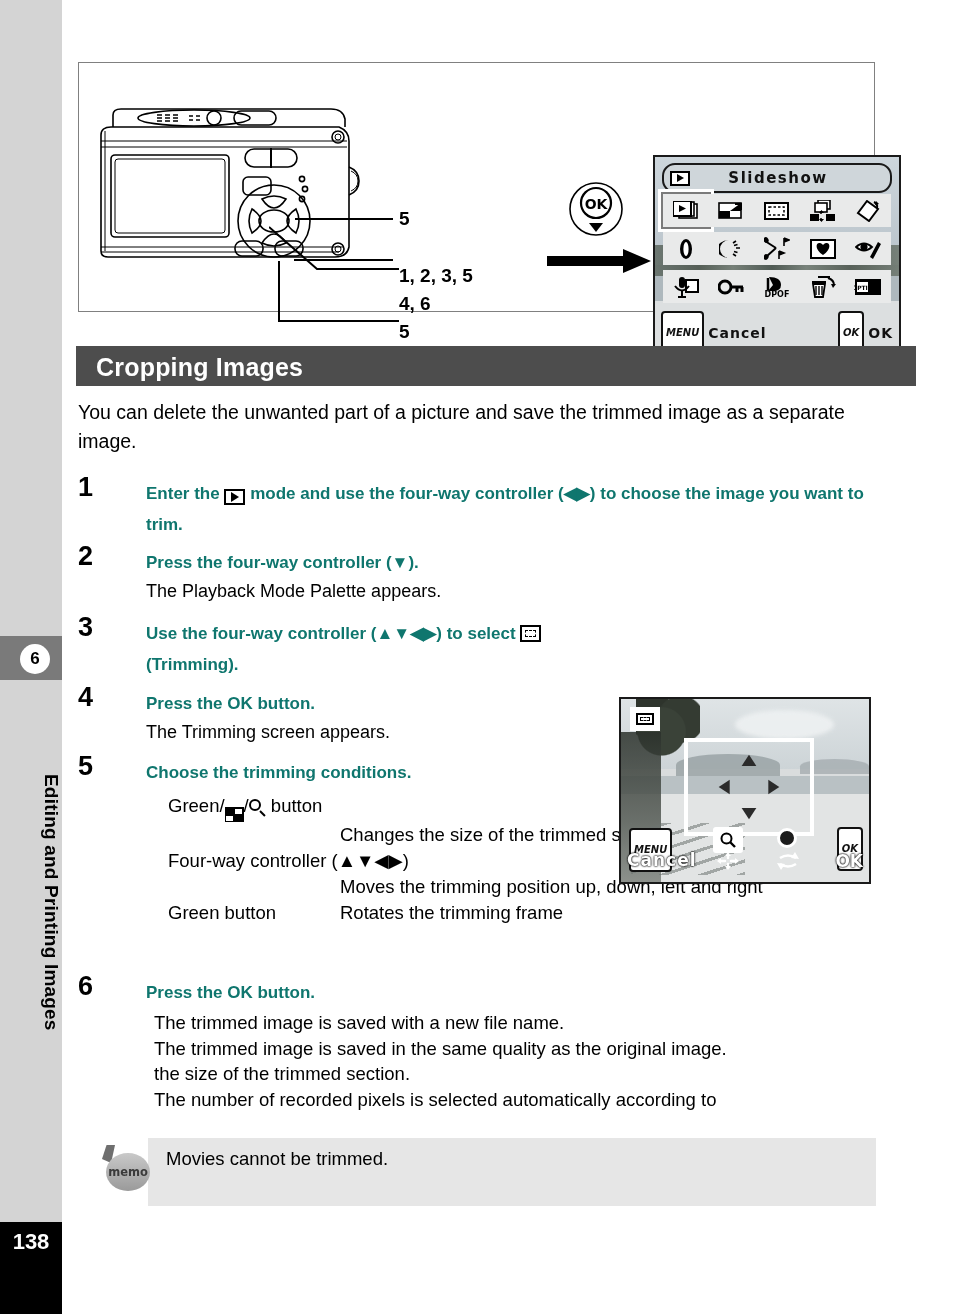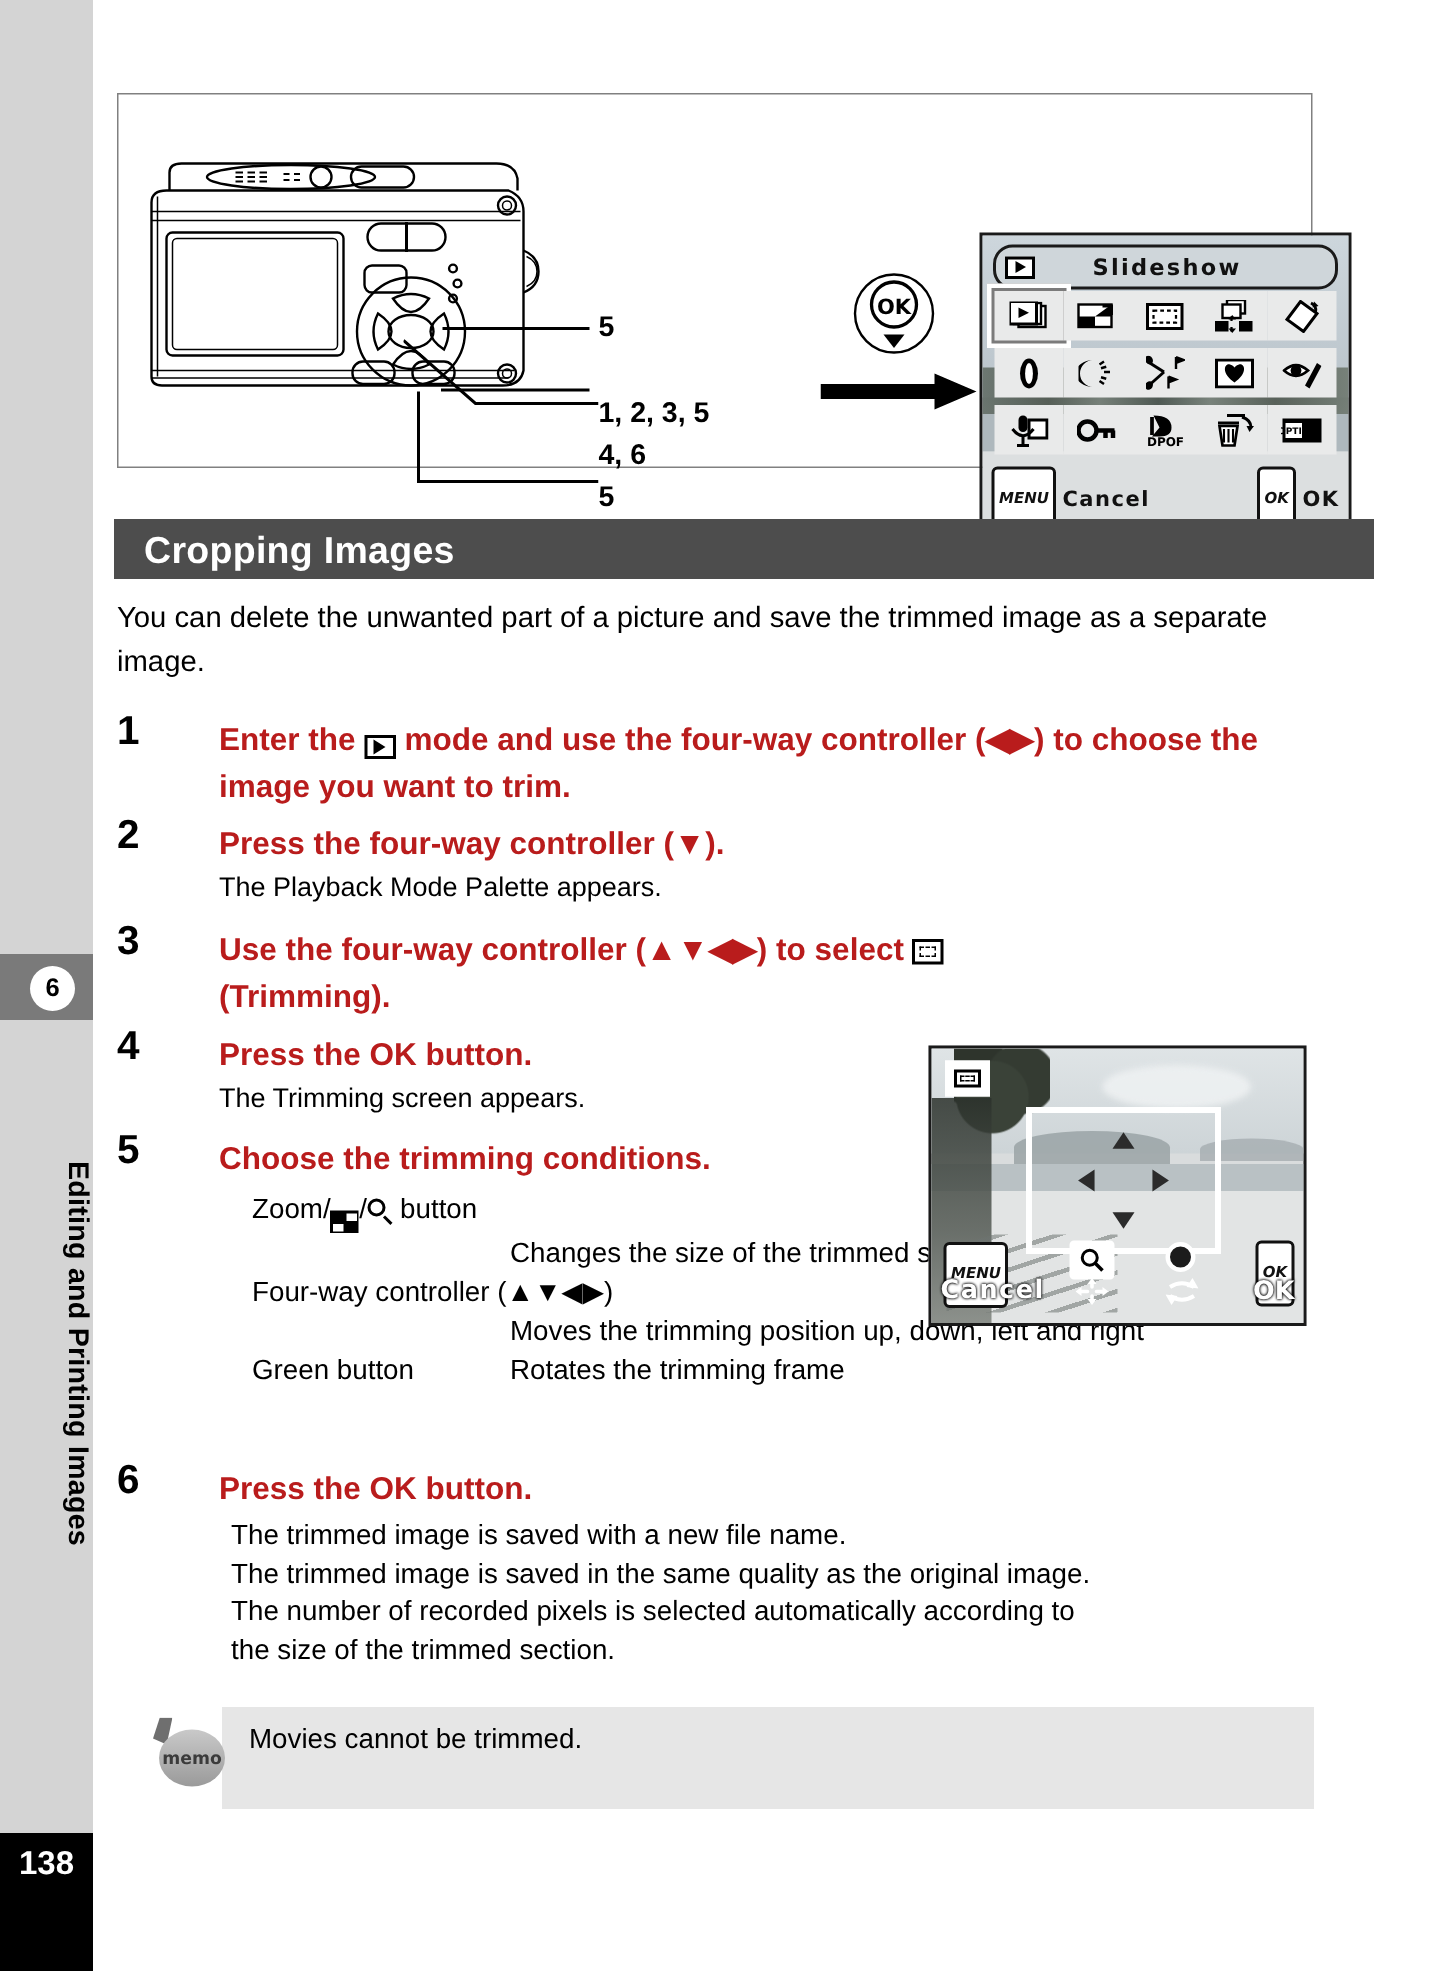--- a/index.html
+++ b/index.html
@@ -101,21 +101,21 @@
   #heading span{
     position:absolute;left:20px;top:7px;color:#fff;font-size:25px;font-weight:bold;
     letter-spacing:0.2px;
   }
 
   
   #intro{position:absolute;left:78px;top:398px;width:790px;font-size:19.5px;color:#000;line-height:29px;}
 
   .step{position:absolute;}
   .stepnum{position:absolute;left:0;top:-6px;font-size:27px;font-weight:bold;color:#000;}
-  .steptitle{position:absolute;left:68px;top:0;font-size:21px;font-weight:bold;color:#b91c1c;line-height:31px;}
+  .steptitle{position:absolute;left:68px;top:0;font-size:17px;font-weight:bold;color:#0f766e;line-height:31px;}
   .stepbody{position:absolute;left:68px;font-size:18px;color:#000;line-height:26px;}
 
   
   .ic-play{width:21px;height:16px;border:2px solid #000;box-sizing:border-box;
     display:inline-flex;align-items:center;justify-content:center;vertical-align:-3px;}
   .ic-play i{width:0;height:0;border-left:8px solid #000;border-top:5px solid transparent;border-bottom:5px solid transparent;}
   
   .ic-trim{width:21px;height:17px;border:2px solid #000;box-sizing:border-box;position:relative;
     display:inline-block;vertical-align:-3px;}
   .ic-trim::after{content:"";position:absolute;left:3px;top:3px;right:3px;bottom:3px;
@@ -466,21 +466,21 @@
   <div class="stepbody" style="top:31px;">The Trimming screen appears.</div>
 </div>
 
 <div class="step" style="left:78px;top:757px;width:520px;">
   <div class="stepnum">5</div>
   <div class="steptitle">Choose the trimming conditions.</div>
 </div>
 
 <div style="position:absolute;left:168px;top:793px;width:700px;font-size:18.5px;line-height:26px;color:#000;">
   <div>
-    <span>Zoom/</span><span class="ic-multi">
+    <span>Green/</span><span class="ic-multi">
         <b></b>
         <b></b>
         <b></b>
         <b></b>
       </span><span>/</span><span class="ic-mag"></span><span> button</span>
   </div>
   <div style="margin-left:172px;width:390px;">Changes the size of the trimmed section</div>
   <div>Four-way controller (▲▼◀▶)</div>
   <div style="margin-left:172px;white-space:nowrap;">Moves the trimming position up, down, left and right</div>
   <div style="position:relative;">
@@ -489,22 +489,22 @@
   </div>
 </div>
 
 <div class="step" style="left:78px;top:977px;width:790px;">
   <div class="stepnum">6</div>
   <div class="steptitle">Press the OK button.</div>
 </div>
 <div style="position:absolute;left:154px;top:1010px;width:740px;font-size:18.5px;line-height:25.5px;color:#000;">
   <div>The trimmed image is saved with a new file name.</div>
   <div>The trimmed image is saved in the same quality as the original image.</div>
+  <div>the size of the trimmed section.</div>
   <div>The number of recorded pixels is selected automatically according to</div>
-  <div>the size of the trimmed section.</div>
 </div>
 
 <div id="trimshot">
   <div class="t-sky"></div>
   <div class="t-cloud"></div>
   <div class="t-hill"></div>
   <div class="t-hill2"></div>
   <div class="t-sea"></div>
   <div class="t-sand"></div>
   <div class="t-tree"></div>

